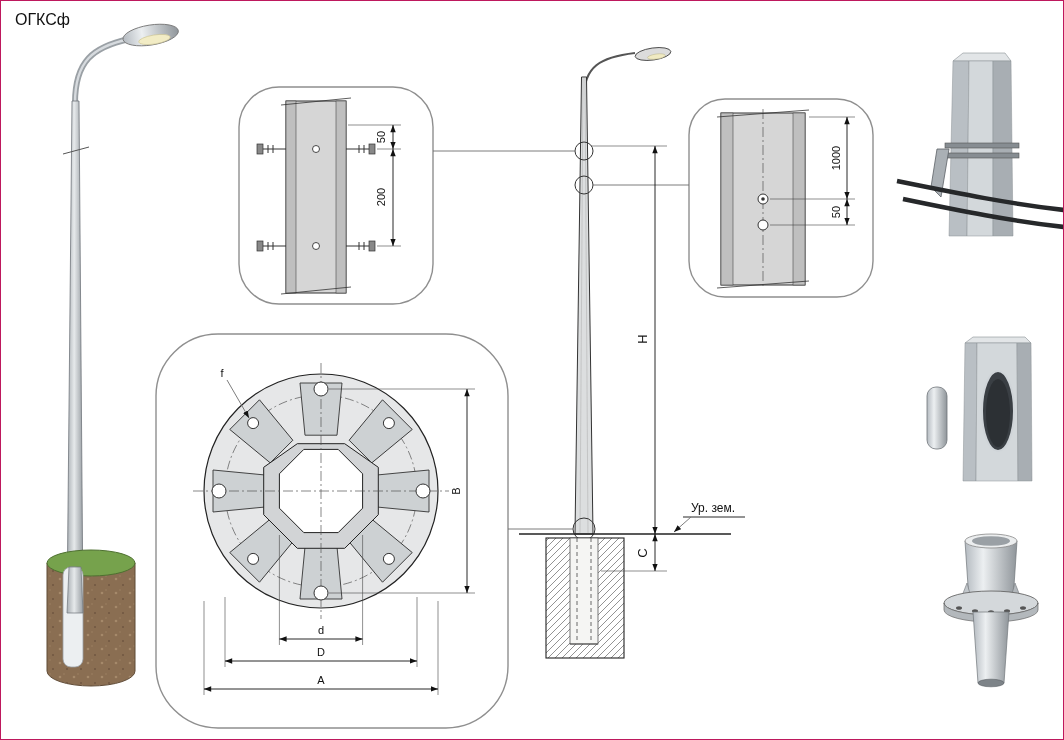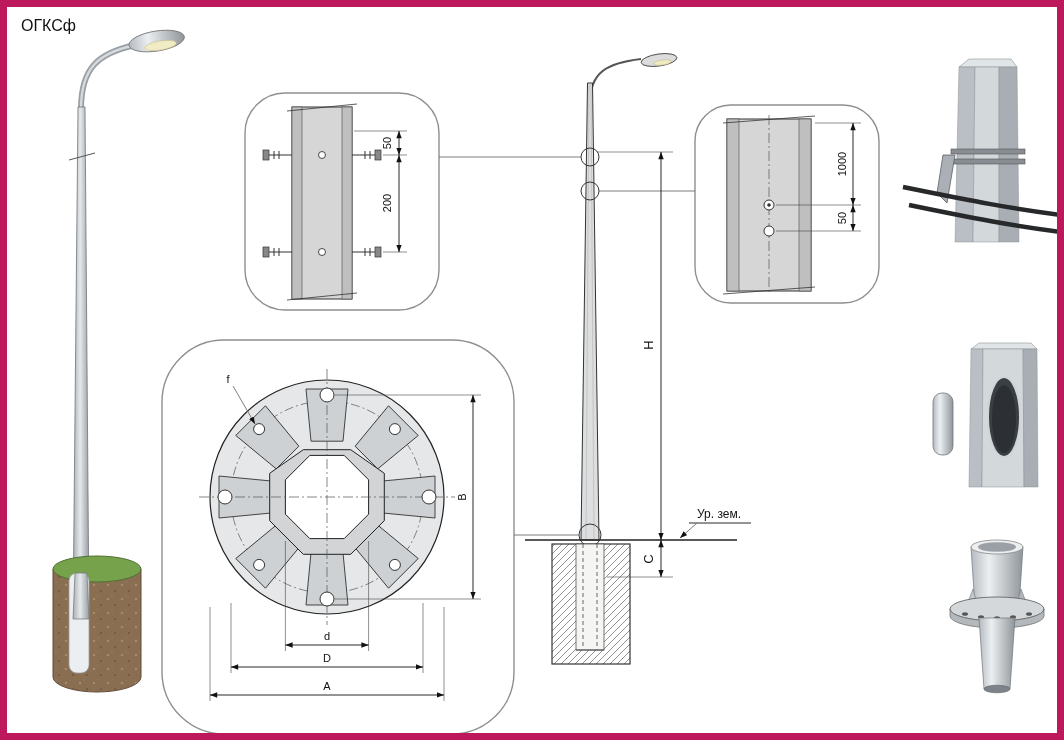--- a/index.html
+++ b/index.html
@@ -1,18 +1,18 @@
 <!DOCTYPE html>
 <html><head>
 <meta charset="utf-8">
 <style>
   html,body{margin:0;padding:0;background:#e9e9e9;}
   .canvas{
     position:relative;width:1064px;height:740px;background:#ffffff;
-    border:7px solid #be185d;box-sizing:border-box;overflow:hidden;
+    border:1px solid #be185d;box-sizing:border-box;overflow:hidden;
     font-family:"Liberation Sans", sans-serif;
     padding-left:32px;
   }
   svg{position:absolute;left:0;top:0;}
   text{fill:#111;font-family:"Liberation Sans", sans-serif;}
   .title-text{font-size:16px;fill:#111;}
   .dim-text{font-size:11px;}
   .dim-text-big{font-size:13px;}
   .ground-text{font-size:12px;}
   .callout{fill:#ffffff;stroke:#8f8f8f;stroke-width:1.4;}

